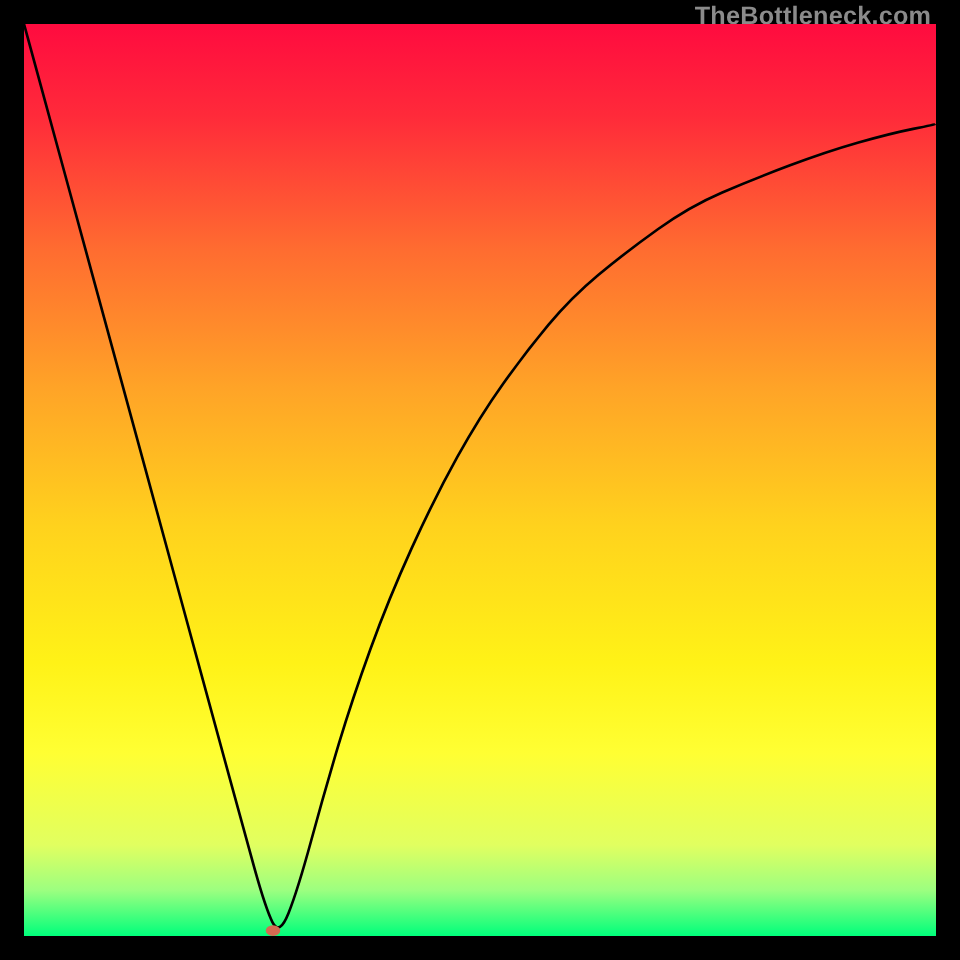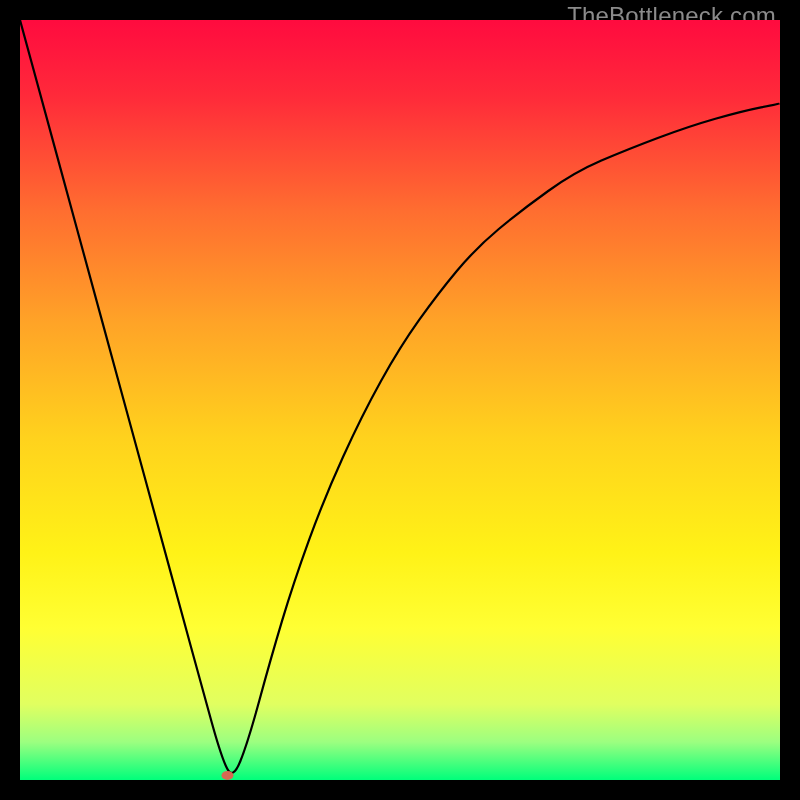--- a/index.html
+++ b/index.html
@@ -23,22 +23,22 @@
     top: 0;
     left: 0;
     width: 100%;
     height: 100%;
   }
   .watermark {
     position: absolute;
     top: 2px;
     right: 24px;
     color: #8b8b8b;
-    font-size: 24px;
-    font-weight: 400;
+    font-size: 21px;
+    font-weight: 700;
     letter-spacing: 0.2px;
   }
   svg { display: block; }
 </style>
 </head>
 <body>
 
 <div class="watermark">TheBottleneck.com</div>
 
 <div class="frame">

